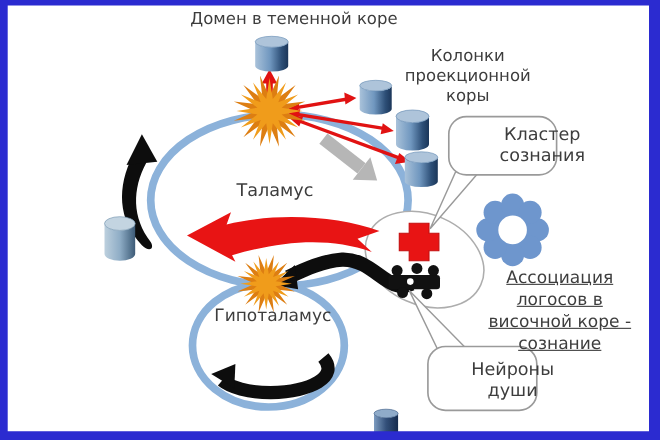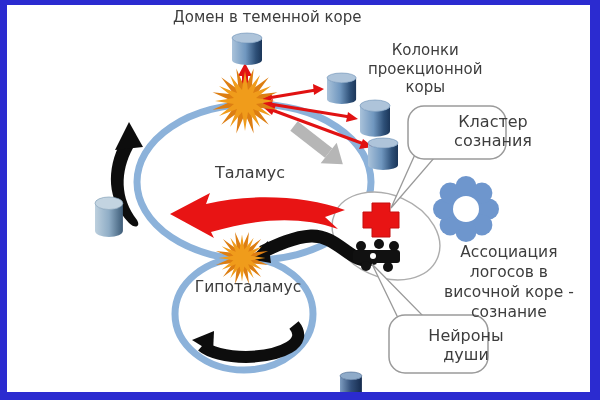--- a/index.html
+++ b/index.html
@@ -157,21 +157,21 @@
 коры</div>
 
   <div class="lbl ctr" style="left:202px;top:131px;width:96px;font-size:16px;margin-top:32px;">Таламус</div>
 
 
 
   <div class="lbl ctr" style="left:193px;top:278px;width:110px;">Гипоталамус</div>
 
 
 
-  <div class="lbl pre" style="left:444px;top:242px;line-height:20px;">Ассоциация
+  <div class="lbl pre" style="left:444px;top:242px;line-height:20px;text-decoration:underline;">Ассоциация
 логосов в
 височной коре -
 сознание</div>
 
   <div class="lbl pre ctr callout-text" style="left:408px;top:112px;width:98px;">Кластер
 сознания</div>
 
   <div class="lbl pre ctr callout-text" style="left:389px;top:326px;width:82px;">Нейроны
 души</div>
 </div>

